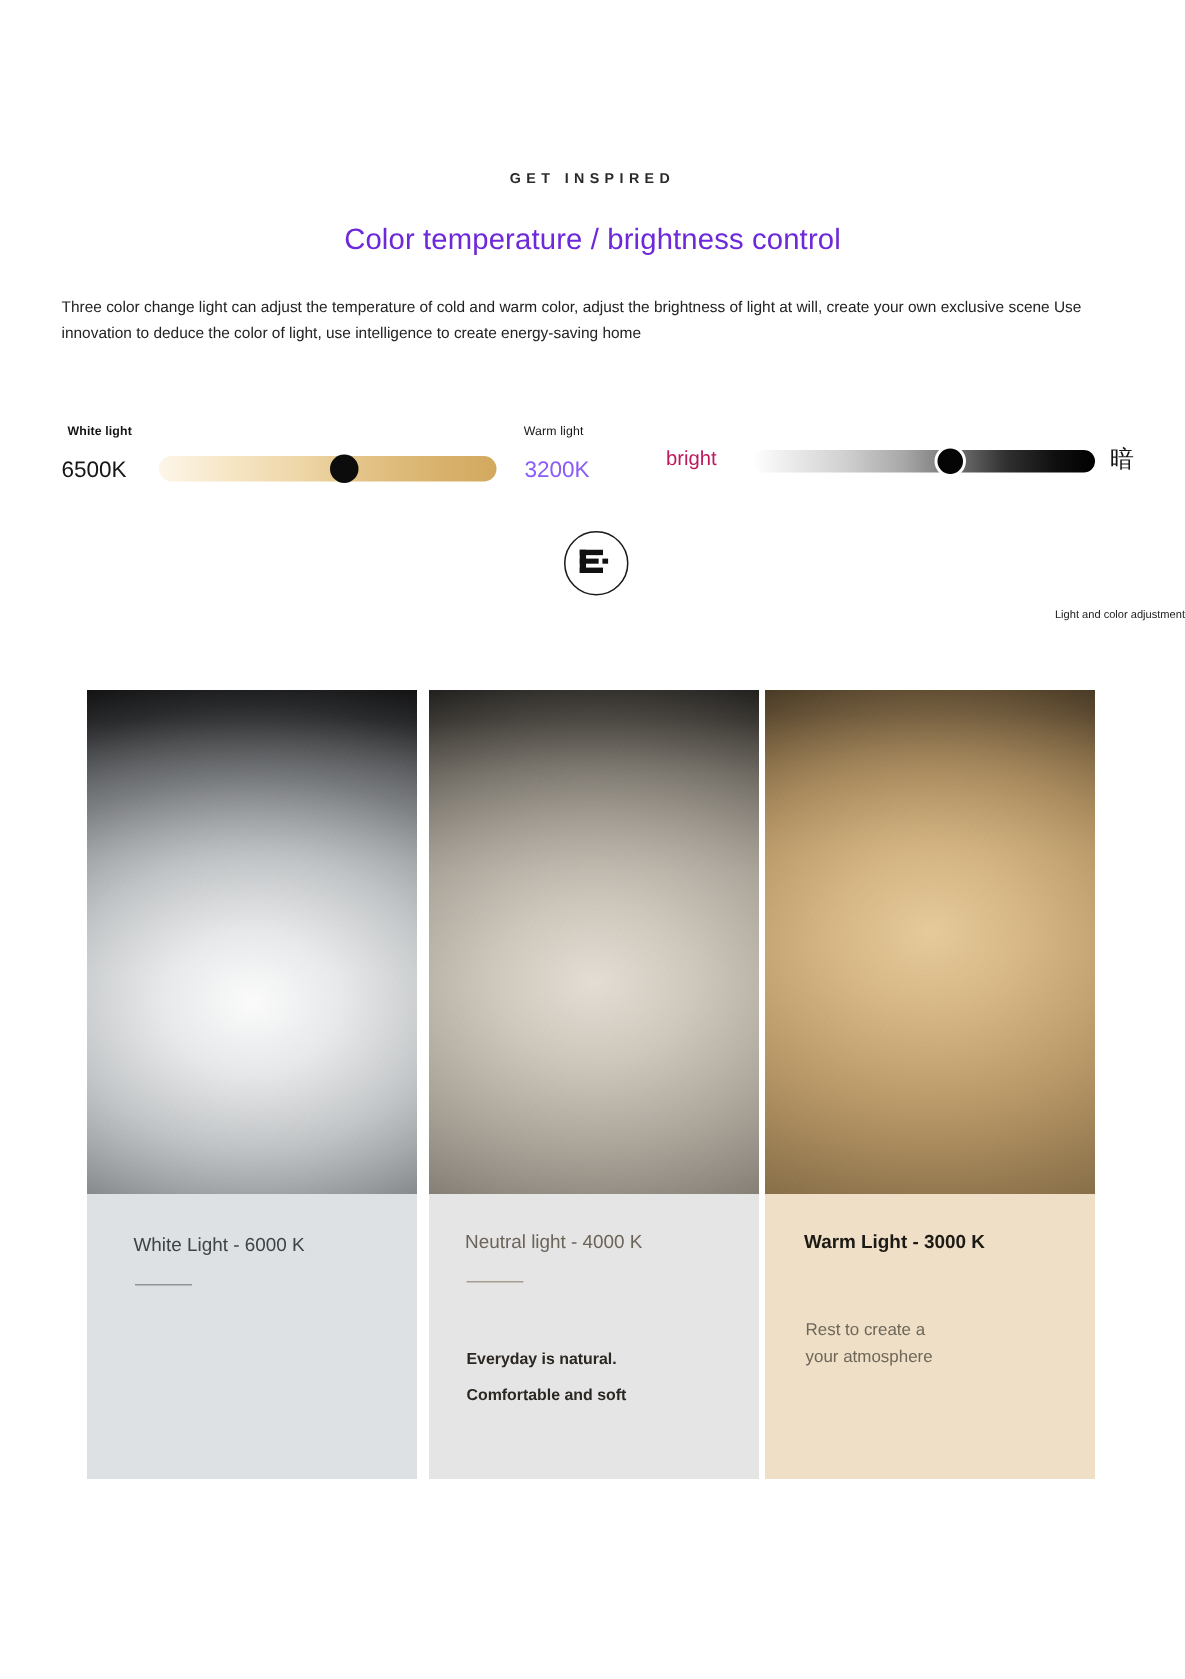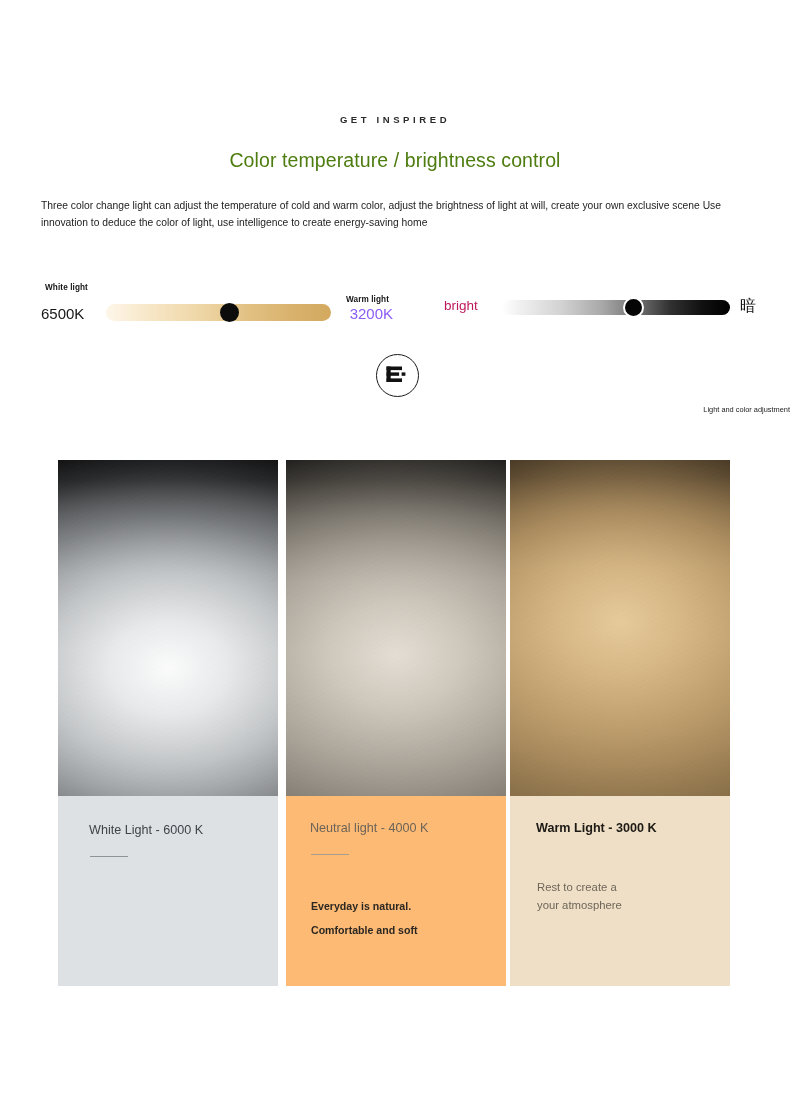--- a/index.html
+++ b/index.html
@@ -27,21 +27,21 @@
     letter-spacing: 3.6px;
     color: #2a2a2a;
   }
   .headline {
     position: absolute;
     left: 0; right: 0;
     top: 136px;
     text-align: center;
     font-size: 19.5px;
     font-weight: 400;
-    color: #4d7c0f;
+    color: #6d28d9;
     letter-spacing: 0.1px;
   }
   .intro {
     position: absolute;
     left: 41px;
     top: 188px;
     width: 710px;
     font-size: 10.3px;
     line-height: 1.62;
     color: #222222;
@@ -68,23 +68,23 @@
   .ct-cap-left {
     position: absolute;
     left: 4px; top: 0;
     font-size: 8.2px;
     font-weight: bold;
     color: #141414;
     letter-spacing: 0.1px;
   }
   .ct-cap-right {
     position: absolute;
-    right: 4px; top: 12px;
+    right: 4px; top: 0;
     font-size: 8.2px;
-    font-weight: bold;
+    font-weight: normal;
     color: #141414;
     letter-spacing: 0.1px;
     text-align: right;
   }
   .ct-val-left {
     position: absolute;
     left: 0; top: 22px;
     font-size: 15px;
     color: #161616;
   }
@@ -271,21 +271,21 @@
         rgba(20,15,9,0.32) 96%),
       linear-gradient(to bottom, #000000 0%, #0a0806 5%, #4a3a23 15%, #9c8053 32%, #b89a6b 52%, #a98d5f 80%, #947b52 100%);
   }
 
   .card {
     height: 190px;
     box-sizing: border-box;
     position: relative;
   }
   .card1 { background: #dde1e3; }
-  .card2 { background: #fdba74; }
+  .card2 { background: #e5e5e5; }
   .card3 { background: #eedfc6; }
 
   .card-title {
     position: absolute;
     font-size: 12.6px;
   }
   .card1 .card-title { left: 31px; top: 27px; color: #3d4447; }
   .card2 .card-title { left: 24px; top: 25px; color: #6c6459; }
   .card3 .card-title { left: 26px; top: 25px; color: #1d1a15; font-weight: bold; }
 

